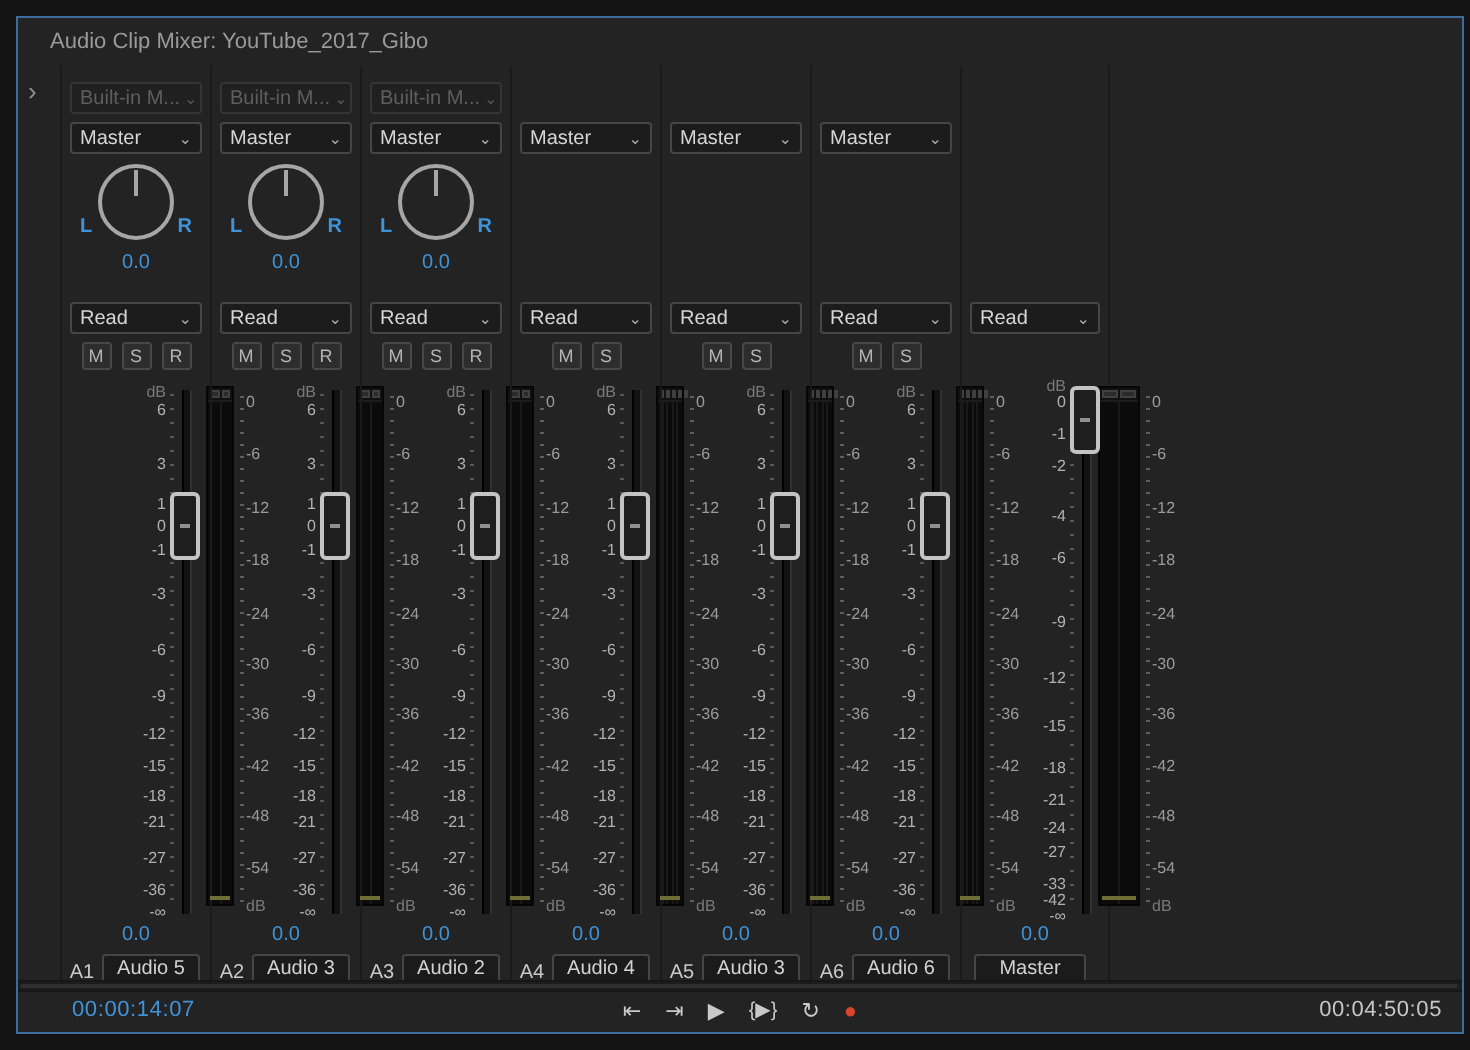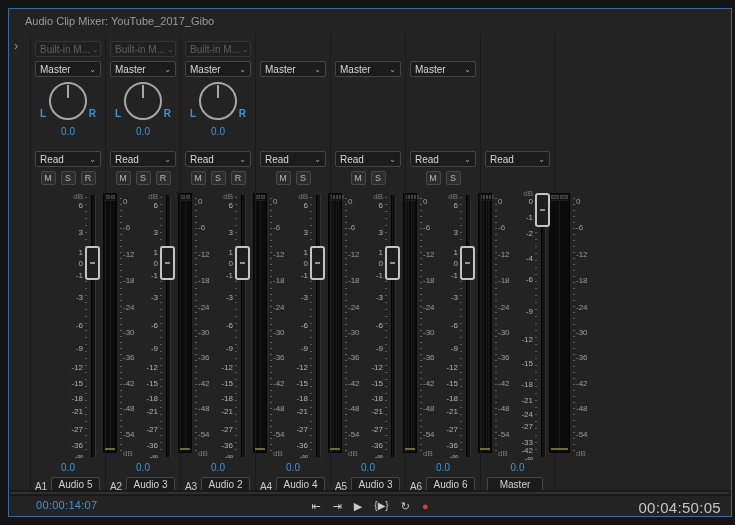--- a/index.html
+++ b/index.html
@@ -75,21 +75,21 @@
   .tid-sp{width:6px;flex:none;}
   .tname{flex:1;margin-right:5px;height:15px;background:#1b1b1b;border:1px solid #454545;border-radius:2px;
     color:#d2d2d2;font-size:10px;display:flex;align-items:center;justify-content:center;box-sizing:border-box;}
   
   .scrollband{position:absolute;left:0;right:0;bottom:20px;height:6px;background:#1c1c1c;
     border-top:1px solid #171717;border-bottom:1px solid #171717;box-sizing:border-box;}
   .scrollthumb{position:absolute;left:1px;right:2px;top:1px;bottom:1px;background:#2f2f2f;border-radius:2px;}
   
   .controlbar{position:absolute;left:0;right:0;bottom:0;height:20px;background:#232323;}
   .tc-left{position:absolute;left:27px;top:3px;font-size:11px;color:#3f93d9;letter-spacing:.3px;}
-  .tc-right{position:absolute;right:10px;top:3px;font-size:15px;color:#c6c6c6;letter-spacing:.3px;}
+  .tc-right{position:absolute;right:10px;top:3px;font-size:11px;color:#c6c6c6;letter-spacing:.3px;}
   .transport{position:absolute;left:50%;top:0;height:100%;transform:translateX(-50%);
     display:flex;align-items:center;gap:12px;}
   .ticon{color:#c9c9c9;font-size:11px;line-height:1;}
   .ticon.small{font-size:10px;}
   .ticon.record{color:#d6442c;font-size:11px;}
 </style>
 </head>
 <body>
 
 <div class="panel">

